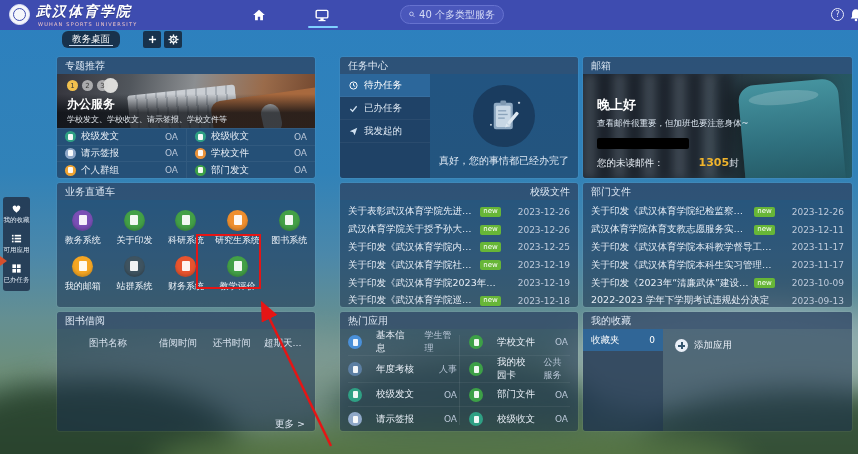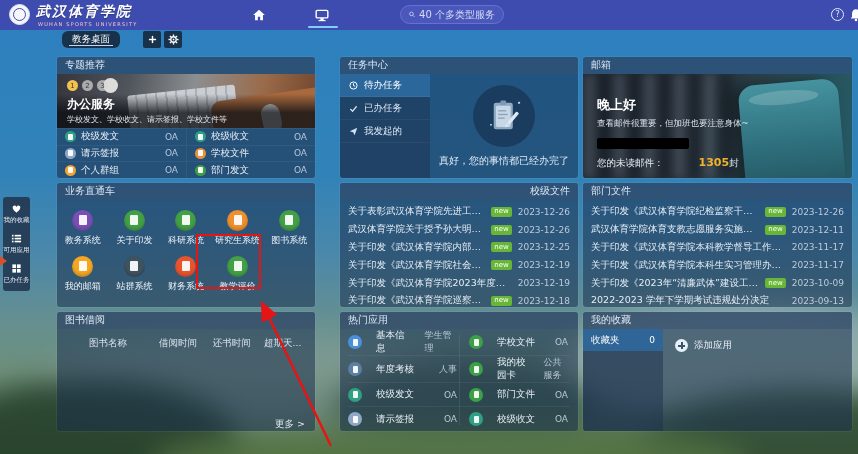--- a/index.html
+++ b/index.html
@@ -32,21 +32,21 @@
   .bell-wrap{position:absolute;left:849px;top:8px;width:14px;height:14px;}
 
   
   .tab{position:absolute;left:62px;top:31px;height:17px;padding:0 10px;background:rgba(21,37,56,.85);color:#fff;font-size:9.5px;display:flex;align-items:center;border-radius:6px;z-index:20;}
   .tab::after{content:"";position:absolute;left:7px;right:7px;bottom:2px;height:1.4px;background:#d8e9ff;opacity:.9;}
   .tbtn{position:absolute;top:31px;width:18px;height:17px;background:rgba(21,37,56,.85);border-radius:2px;display:flex;align-items:center;justify-content:center;z-index:20;}
   .tbtn.add{left:143px;} .tbtn.gear{left:164px;}
 
   
   .panel{position:absolute;background:rgba(23,44,74,.52);border-radius:3px;overflow:hidden;box-shadow:0 0 0 1px rgba(255,255,255,.05);z-index:5;}
-  .panel-h{height:17px;line-height:17px;padding:0 8px;font-size:10px;color:#dde7f3;background:rgba(56,80,112,.5);font-family:Liberation Mono, monospace;}
+  .panel-h{height:17px;line-height:17px;padding:0 8px;font-size:10px;color:#dde7f3;background:rgba(56,80,112,.5);}
   .p-featured{left:57px;top:57px;width:258px;height:121px;}
   .p-tasks{left:340px;top:57px;width:238px;height:121px;}
   .p-mail{left:583px;top:57px;width:269px;height:121px;}
   .p-services{left:57px;top:183px;width:258px;height:124px;}
   .p-school{left:340px;top:183px;width:238px;height:124px;text-align:right;}
   .p-dept{left:583px;top:183px;width:269px;height:124px;}
   .p-library{left:57px;top:312px;width:258px;height:119px;}
   .p-hot{left:340px;top:312px;width:238px;height:119px;}
   .p-fav{left:583px;top:312px;width:269px;height:119px;}
 
@@ -100,21 +100,21 @@
   .sitem{display:flex;flex-direction:column;align-items:center;gap:3px;}
   .sicon{width:21px;height:21px;border-radius:50%;position:relative;box-shadow:inset 0 -2px 3px rgba(0,0,0,.18);}
   .sicon::after{content:"";position:absolute;left:6.5px;top:5px;width:8px;height:10px;background:rgba(255,255,255,.93);border-radius:1px;}
   .slabel{font-size:9px;color:#eef3f9;white-space:nowrap;}
 
   
   .flist{padding:3px 8px 0;}
   .frow{display:flex;align-items:center;height:17.8px;font-size:9.5px;color:#e6edf6;}
   .ftitle{flex:0 1 auto;min-width:0;white-space:nowrap;overflow:hidden;text-overflow:ellipsis;}
   .fnew{flex:none;margin-left:4px;background:#67b637;color:#fff;font-size:7px;line-height:1;padding:1.5px 3px;border-radius:2px;}
-  .fdate{flex:none;margin-left:auto;padding-left:6px;font-size:9px;color:#bdc9da;}
+  .fdate{flex:none;margin-left:auto;padding-left:17px;font-size:9px;color:#bdc9da;}
 
   
   .lib-head{display:flex;padding:8px 8px 0;font-size:9.5px;color:#d8e2ee;}
   .lib-col{text-align:center;}
   .lc1{flex:1.6;} .lc2{flex:1;} .lc3{flex:1;} .lc4{flex:.9;white-space:nowrap;overflow:hidden;}
   .lib-more{position:absolute;right:10px;bottom:0;font-size:9.5px;color:#e2eaf5;}
 
   
   .hgrid{position:absolute;left:0;right:0;top:17px;bottom:0;display:grid;grid-template-columns:1fr 1fr;grid-template-rows:repeat(4,1fr);grid-auto-flow:column;padding:0 8px;}
   .hgrid::before{content:"";position:absolute;left:50%;top:6px;bottom:6px;width:1px;background:rgba(255,255,255,.08);}

